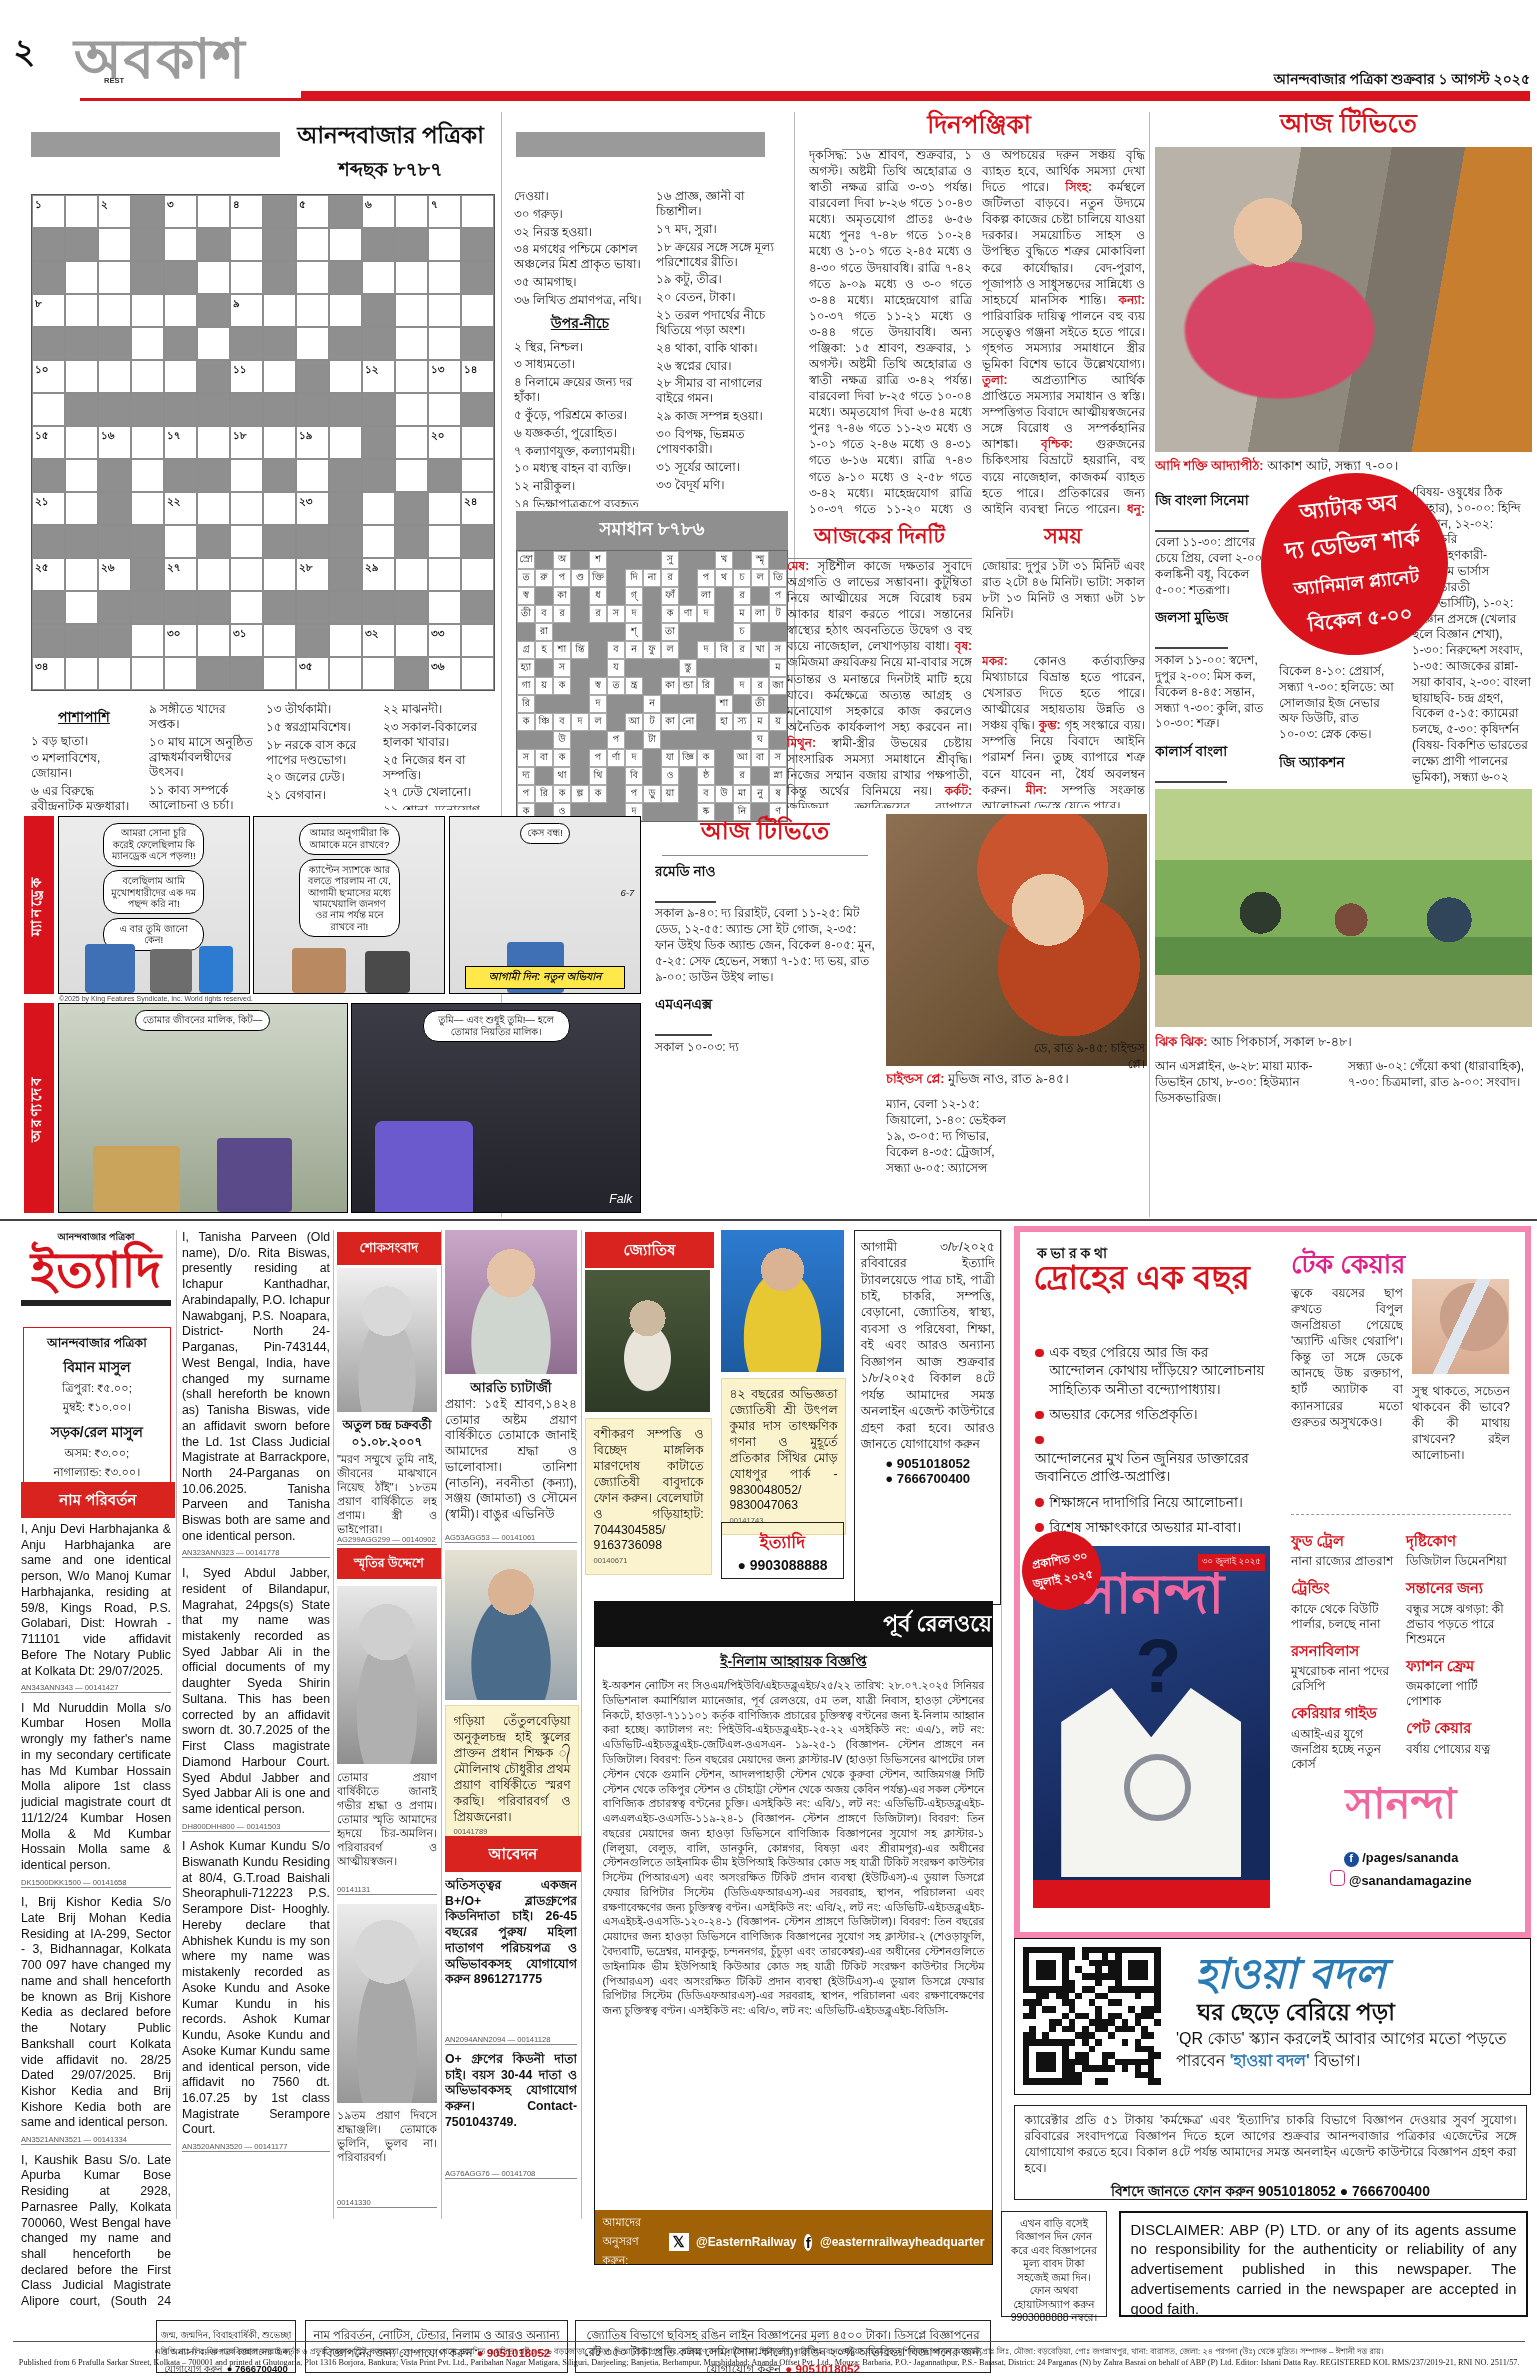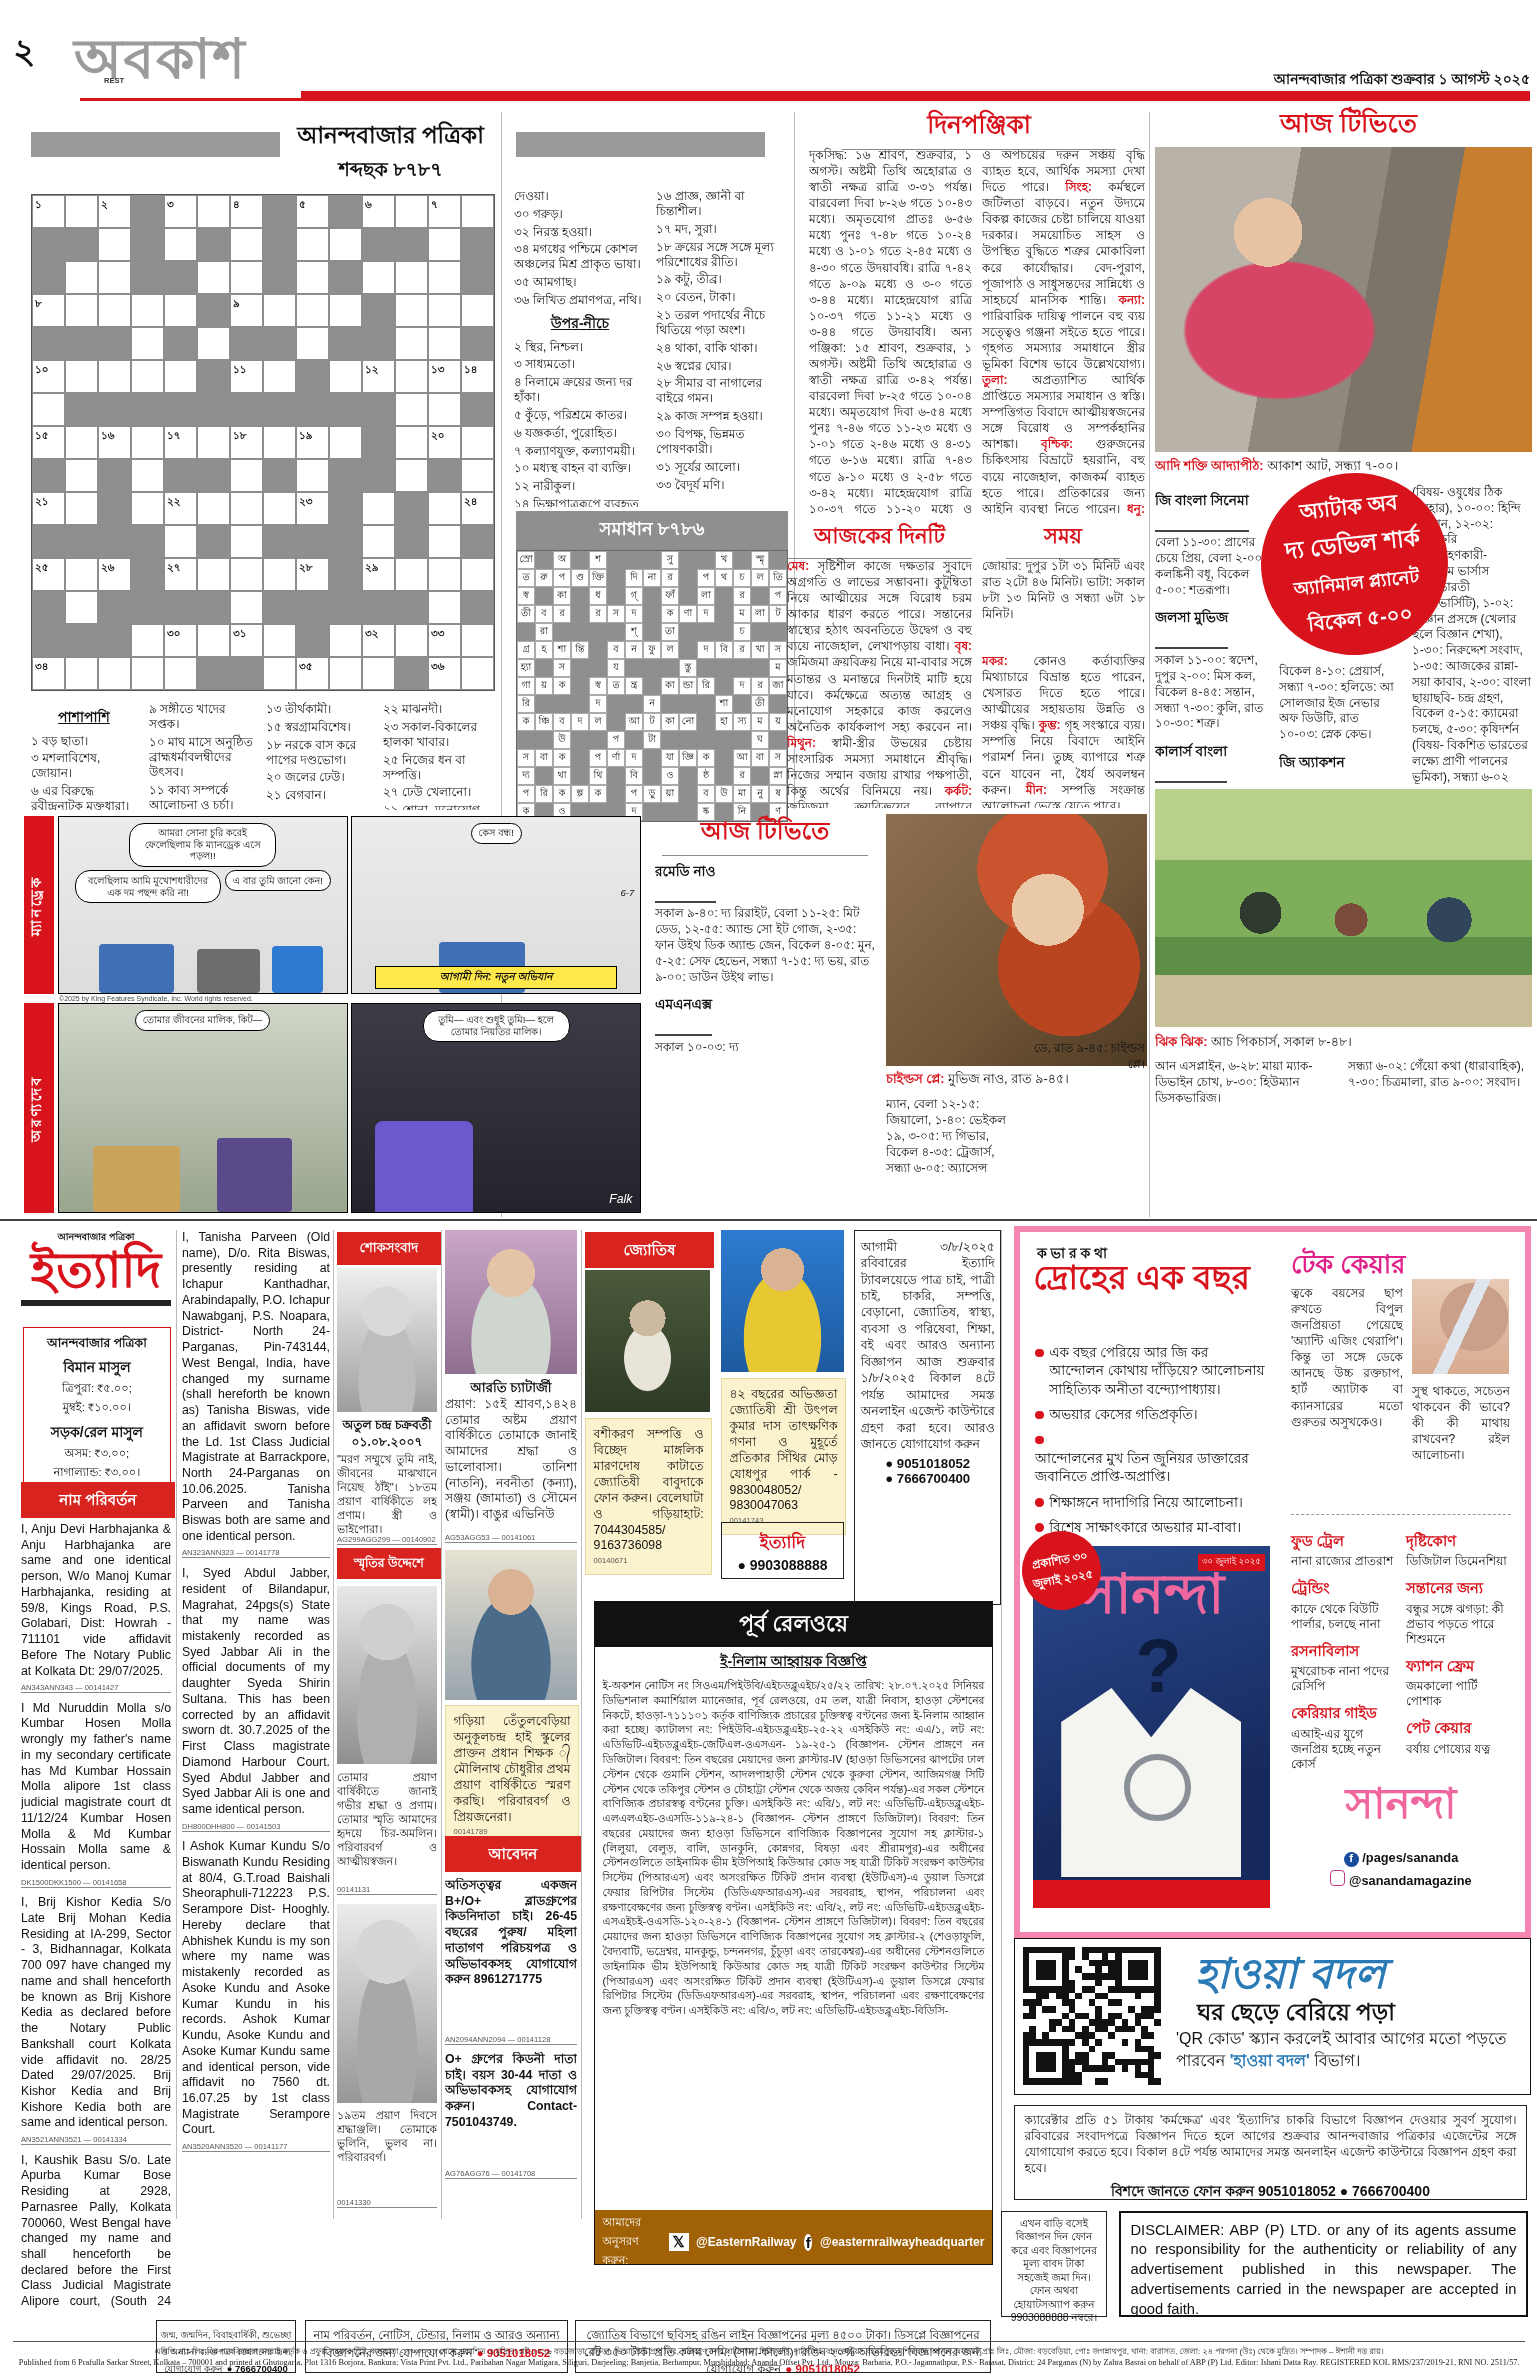--- a/index.html
+++ b/index.html
@@ -666,20 +666,24 @@
     <p class="seg" style="margin: 0px;"><span class="zl">মকর: </span>কোনও কর্তাব্যক্তির মিথ্যাচারে বিভ্রান্ত হতে পারেন, খেসারত দিতে হতে পারে। আত্মীয়ের সহায়তায় উন্নতি ও সঞ্চয় বৃদ্ধি। <span class="zl">কুম্ভ: </span>গৃহ সংস্কারে ব্যয়। সম্পত্তি নিয়ে বিবাদে আইনি পরামর্শ নিন। তুচ্ছ ব্যাপারে শত্রু বনে যাবেন না, ধৈর্য অবলম্বন করুন। <span class="zl">মীন: </span>সম্পত্তি সংক্রান্ত আলোচনা ভেস্তে যেতে পারে। </p>
   </div>
 
 <div class="strip" style="left:24px;top:816px;width:617px;height:178px">
   <div class="striplabel">ম্যানড্রেক</div>
   <div class="panel" id="c1p1">
     <div class="comicart" style="left:14%;width:26%;height:49px;background:#3f6fb5"></div>
     <div class="comicart" style="left:48%;width:22%;height:44px;background:#6d6d6d"></div>
     <div class="comicart" style="left:74%;width:18%;height:47px;background:#2d7bd0"></div>
   <div class="bubble">আমরা সোনা চুরি করেই ফেলেছিলাম কি ম্যানড্রেক এসে পড়ল!!</div><div class="bubble">বলেছিলাম আমি মুখোশধারীদের এক দম পছন্দ করি না!</div><div class="bubble">এ বার তুমি জানো কেন!</div></div>
+  <div class="panel" id="c1p2">
+    <div class="comicart" style="left:20%;width:28%;height:45px;background:#b98a62"></div>
+    <div class="comicart" style="left:58%;width:24%;height:42px;background:#4a4a4a"></div>
+  <div class="bubble">আমার অনুগামীরা কি আমাকে মনে রাখবে?</div><div class="bubble">ক্যাপ্টেন স্যাশকে আর বলতে পারলাম না যে, আগামী ছ'মাসের মধ্যে খামখেয়ালি জনগণ ওর নাম পর্যন্ত মনে রাখবে না!</div></div>
   <div class="panel" id="c1p3">
     <div class="comicart" style="left:30%;width:30%;height:51px;background:#3f6fb5"></div>
     <div class="ycap">আগামী দিন: নতুন অভিযান</div>
     <div class="abs" style="right:5.7px;top:40%;font-size:9.5px;font-style:italic">6-7</div>
   <div class="bubble">কেস বন্ধ!</div></div>
 </div>
 <div class="abs" style="left:59px;top:995px;font-size:7px;color:#444">©2025 by King Features Syndicate, Inc. World rights reserved.</div>
 
 <div class="strip" style="left:24px;top:1003px;width:617px;height:210px">
   <div class="striplabel">অরণ্যদেব</div>
@@ -895,21 +899,21 @@
   <div style="font-weight:bold;font-size:14px">● 9903088888</div>
 </div>
 
 <div class="abs boxb clip" style="left:854px;top:1230px;width:134px;height:358px;padding:7.6px 5.7px">
   <div class="seg ctr" style="font-size:12.3px">আগামী ৩/৮/২০২৫ রবিবারের ইত্যাদি ট্যাবলয়েডে পাত্র চাই, পাত্রী চাই, চাকরি, সম্পত্তি, বেড়ানো, জ্যোতিষ, স্বাস্থ্য, ব্যবসা ও পরিষেবা, শিক্ষা, বই এবং আরও অন্যান্য বিজ্ঞাপন আজ শুক্রবার ১/৮/২০২৫ বিকাল ৪টে পর্যন্ত আমাদের সমস্ত অনলাইন এজেন্ট কাউন্টারে গ্রহণ করা হবে। আরও জানতে যোগাযোগ করুন</div>
   <div style="font-weight:bold;font-size:13.2px;color:#111;margin-top:3.8px">● 9051018052</div>
   <div style="font-weight:bold;font-size:13.2px">● 7666700400</div>
 </div>
 
 <div class="abs" style="left:594px;top:1601px;width:397px;height:662px;border:1.9px solid #111;background:#fff;overflow:hidden">
-  <div style="background:#111;color:#fff;font-size:22px;font-weight:bold;text-align:center;padding:3.8px 0">পূর্ব রেলওয়ে</div>
+  <div style="background:#111;color:#fff;font-size:22px;font-weight:bold;text-align:right;padding:3.8px 0">পূর্ব রেলওয়ে</div>
   <div style="text-align:center;font-weight:bold;text-decoration:underline;font-size:14px;margin:3.8px 0">ই-নিলাম আহ্বায়ক বিজ্ঞপ্তি</div>
   <div class="railbody clip" style="padding:0 7.6px;height:528px">ই-অকশন নোটিস নং সিওএম/পিইউবি/এইচডব্লুএইচ/২৫/২২ তারিখ: ২৮.০৭.২০২৫ সিনিয়র ডিভিশনাল কমার্শিয়াল ম্যানেজার, পূর্ব রেলওয়ে, ৫ম তল, যাত্রী নিবাস, হাওড়া স্টেশনের নিকটে, হাওড়া-৭১১১০১ কর্তৃক বাণিজ্যিক প্রচারের চুক্তিস্বত্ব বণ্টনের জন্য ই-নিলাম আহ্বান করা হচ্ছে। ক্যাটালগ নং: পিইউবি-এইচডব্লুএইচ-২৫-২২ এসইকিউ নং: এএ/১, লট নং: এডিভিটি-এইচডব্লুএইচ-জেটিএল-ওএসএন- ১৯-২৫-১ (বিজ্ঞাপন- স্টেশন প্রাঙ্গণে নন ডিজিটাল। বিবরণ: তিন বছরের মেয়াদের জন্য ক্লাস্টার-IV (হাওড়া ডিভিসনের ঝাপটের ঢাল স্টেশন থেকে গুমানি স্টেশন, আদলপাহাড়ী স্টেশন থেকে কুরুবা স্টেশন, আজিমগঞ্জ সিটি স্টেশন থেকে তকিপুর স্টেশন ও চৌহাট্টা স্টেশন থেকে অজয় কেবিন পর্যন্ত)-এর সকল স্টেশনে বাণিজ্যিক প্রচারস্বত্ব বণ্টনের চুক্তি। এসইকিউ নং: এবি/১, লট নং: এডিভিটি-এইচডব্লুএইচ-এলএলএইচ-ওএসডি-১১৯-২৪-১ (বিজ্ঞাপন- স্টেশন প্রাঙ্গণে ডিজিটাল)। বিবরণ: তিন বছরের মেয়াদের জন্য হাওড়া ডিভিসনে বাণিজ্যিক বিজ্ঞাপনের সুযোগ সহ ক্লাস্টার-১ (লিলুয়া, বেলুড়, বালি, ডানকুনি, কোন্নগর, বিষড়া এবং শ্রীরামপুর)-এর অধীনের স্টেশনগুলিতে ডাইনামিক ভীম ইউপিআই কিউআর কোড সহ যাত্রী টিকিট সংরক্ষণ কাউন্টার সিস্টেম (পিআরএস) এবং অসংরক্ষিত টিকিট প্রদান ব্যবস্থা (ইউটিএস)-এ ডুয়াল ডিসপ্লে ফেয়ার রিপিটার সিস্টেম (ডিডিএফআরএস)-এর সরবরাহ, স্থাপন, পরিচালনা এবং রক্ষণাবেক্ষণের জন্য চুক্তিস্বত্ব বণ্টন। এসইকিউ নং: এবি/২, লট নং: এডিভিটি-এইচডব্লুএইচ-এসএইচই-ওএসডি-১২০-২৪-১ (বিজ্ঞাপন- স্টেশন প্রাঙ্গণে ডিজিটাল)। বিবরণ: তিন বছরের মেয়াদের জন্য হাওড়া ডিভিসনে বাণিজ্যিক বিজ্ঞাপনের সুযোগ সহ ক্লাস্টার-২ (শেওড়াফুলি, বৈদ্যবাটি, ভদ্রেশ্বর, মানকুন্ডু, চন্দননগর, চুঁচুড়া এবং তারকেশ্বর)-এর অধীনের স্টেশনগুলিতে ডাইনামিক ভীম ইউপিআই কিউআর কোড সহ যাত্রী টিকিট সংরক্ষণ কাউন্টার সিস্টেম (পিআরএস) এবং অসংরক্ষিত টিকিট প্রদান ব্যবস্থা (ইউটিএস)-এ ডুয়াল ডিসপ্লে ফেয়ার রিপিটার সিস্টেম (ডিডিএফআরএস)-এর সরবরাহ, স্থাপন, পরিচালনা এবং রক্ষণাবেক্ষণের জন্য চুক্তিস্বত্ব বণ্টন। এসইকিউ নং: এবি/৩, লট নং: এডিভিটি-এইচডব্লুএইচ-বিডিসি-</div>
   <div style="background:#a16207;color:#fff;display:flex;align-items:center;gap:7.6px;padding:3.8px 7.6px;margin-top:3.8px">
     <span style="font-size:11px">আমাদের অনুসরণ করুন:</span>
     <span style="background:#fff;color:#111;font-weight:bold;padding:0 3.8px">𝕏</span>
     <span style="font-weight:bold;font-size:12px">@EasternRailway</span>
     <span style="background:#fff;color:#111;font-weight:bold;border-radius:50%;width:15px;text-align:center">f</span>
     <span style="font-weight:bold;font-size:12px">@easternrailwayheadquarter</span>
   </div>
 

